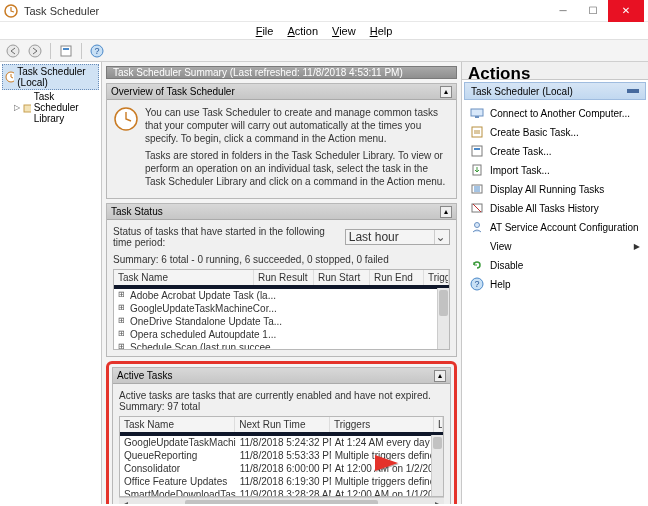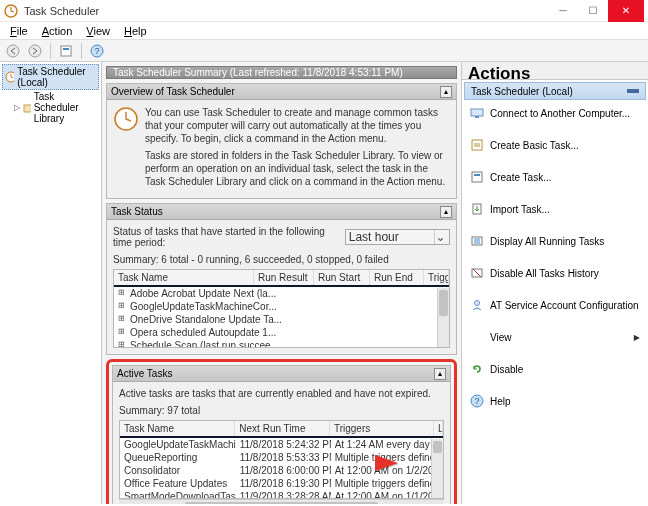--- a/index.html
+++ b/index.html
@@ -7,21 +7,21 @@
 
 
 .titlebar { height: 22px; background: #fff; border-bottom: 1px solid #e8e8e8; display: flex; align-items: center; padding: 0 4px; }
 .titlebar .appicon { width: 14px; height: 14px; margin-right: 6px; }
 .titlebar .title { flex: 1; font-size: 11px; color: #333; }
 .titlebar .winbtns { display: flex; }
 .titlebar .winbtn { width: 30px; height: 22px; display: flex; align-items: center; justify-content: center; color: #555; font-size: 10px; }
 .titlebar .winbtn.close { background: #e81123; color:#fff; width:36px; }
 
 
-.menubar { height: 18px; display: flex; gap: 2px; padding: 0 4px; align-items: center; border-bottom: 1px solid #e0e0e0; }
+.menubar { height: 18px; display: flex; gap: 2px; padding: 0 4px; align-items: center; border-bottom: 1px solid #e0e0e0; justify-content: center; }
 .menubar .menuitem { padding: 2px 6px; font-size: 11px; }
 .menubar .menuitem span.u { text-decoration: underline; }
 
 
 .toolbar { height: 22px; display: flex; align-items: center; padding: 0 4px; gap: 4px; border-bottom: 1px solid #cfcfcf; background: #f4f4f4; }
 .toolbar .tbbtn { width: 18px; height: 18px; display:flex; align-items:center; justify-content:center; border-radius:2px; }
 .toolbar .sep { width:1px; height:16px; background:#c8c8c8; margin:0 2px;}
 
 
 .main { display: flex; height: calc(100% - 64px); }
@@ -40,39 +40,39 @@
 .desc-row { display:flex; gap:6px; }
 .desc-row .clock { width:26px; height:26px; flex-shrink:0; }
 .desc-text { line-height:1.3; }
 .desc-text p { margin-bottom:4px; }
 
 .status-row { display:flex; justify-content:space-between; align-items:center; margin-bottom:6px;}
 .selectbox { width:120px; height:16px; border:1px solid #a8a8a8; background:#f4f4f4; display:flex; align-items:center; justify-content:space-between; padding:0 3px; font-size:12px;}
 .selectbox .arr { width:12px; text-align:center; color:#555; border-left:1px solid #ccc;}
 
 .tablewrap { border:1px solid #b8b8b8; background:#fff; margin-top:4px; position:relative;}
-.thead { display:flex; background:#f4f4f4; border-bottom:2px solid #0f172a; }
+.thead { display:flex; background:#f4f4f4; border-bottom:4px solid #0f172a; }
 .th { font-size:10px; padding:2px 4px; border-right:1px solid #ddd; white-space:nowrap; overflow:hidden; }
 .tbody { max-height:60px; overflow:hidden; }
 .tr { display:flex; }
 .td { font-size:10px; padding:1px 4px; white-space:nowrap; overflow:hidden; color:#333; }
 .rowexp { width:12px; text-align:center; font-size:8px; color:#555;}
 .vscroll { position:absolute; right:0; top:18px; bottom:0; width:12px; background:#e8e8e8; border-left:1px solid #ccc;}
 .vscroll .thumb { position:absolute; left:1px; right:1px; top:2px; height:26px; background:#c2c2c2; border-radius:2px;}
 .hscroll { height:12px; background:#e8e8e8; border-top:1px solid #ccc; display:flex; align-items:center; justify-content:space-between; padding:0 2px;}
 .hscroll .hthumb{ height:8px; width:60%; background:#c2c2c2; border-radius:2px; margin:0 auto;}
 .harrow { font-size:8px; color:#555; width:10px; text-align:center;}
 
 .highlight { border:3px solid #e4332a; border-radius:6px; padding:3px; }
 
 .rightpane { width:186px; background:#fff; display:flex; flex-direction:column;}
 .rp-header { height:18px; background:#f0f0f0; border-bottom:1px solid #c8c8c8; padding:2px 6px; font-weight:bold; font-size:17px;}
 .rp-sub { height:18px; background: linear-gradient(#d6e5f5,#c1d8f0); border:1px solid #9fbcdf; margin:2px; display:flex;align-items:center;justify-content:space-between;padding:0 6px; font-size:10px;}
 .rp-sub .toggle { width:12px; height:3px; border-top:4px solid #466a9e;}
-.rp-list { padding:2px 4px; display:flex; flex-direction:column; gap:14px;}
+.rp-list { padding:2px 4px; display:flex; flex-direction:column; gap:1px;}
 .rp-item { display:flex; align-items:center; gap:6px; padding:2px 4px; font-size:10px;}
 .rp-item .ic { width:14px; height:14px; flex-shrink:0; display:flex;align-items:center;justify-content:center;}
 .rp-item .arrow { margin-left:auto; font-size:8px; color:#333;}
 
 
 .redarrow { position:absolute; pointer-events:none; }
 
 
 svg { display:block; }
 </style>
@@ -191,21 +191,21 @@
           <div class="thead">
             <div class="th" style="width:140px">Task Name</div>
             <div class="th" style="width:60px">Run Result</div>
             <div class="th" style="width:56px">Run Start</div>
             <div class="th" style="width:54px">Run End</div>
             <div class="th" style="flex:1">Triggered By</div>
           </div>
           <div class="tbody">
             <div class="tr">
                 <div class="td rowexp">⊞</div>
-                <div class="td" style="width:300px">Adobe Acrobat Update Next (la...</div>
+                <div class="td" style="width:300px">Adobe Acrobat Update Task (la...</div>
               </div>
             <div class="tr">
                 <div class="td rowexp">⊞</div>
                 <div class="td" style="width:300px">GoogleUpdateTaskMachineCor...</div>
               </div>
             <div class="tr">
                 <div class="td rowexp">⊞</div>
                 <div class="td" style="width:300px">OneDrive Standalone Update Ta...</div>
               </div>
             <div class="tr">
@@ -225,21 +225,21 @@
     </div>
 
     <div class="highlight">
     <div class="section">
       <div class="section-hd">
         <span>Active Tasks</span>
         <span class="collapse">▴</span>
       </div>
       <div class="section-body">
         <div>Active tasks are tasks that are currently enabled and have not expired.</div>
-        <div style="margin-top:6px">Summary: 97 total</div>
+        <div style="">Summary: 97 total</div>
         <div class="tablewrap">
           <div class="thead">
             <div class="th" style="width:122px">Task Name</div>
             <div class="th" style="width:100px">Next Run Time</div>
             <div class="th" style="width:110px">Triggers</div>
             <div class="th" style="flex:1">Location</div>
           </div>
           <div class="tbody">
             <div class="tr">
                   <div class="td" style="width:122px">GoogleUpdateTaskMachineUA</div>

